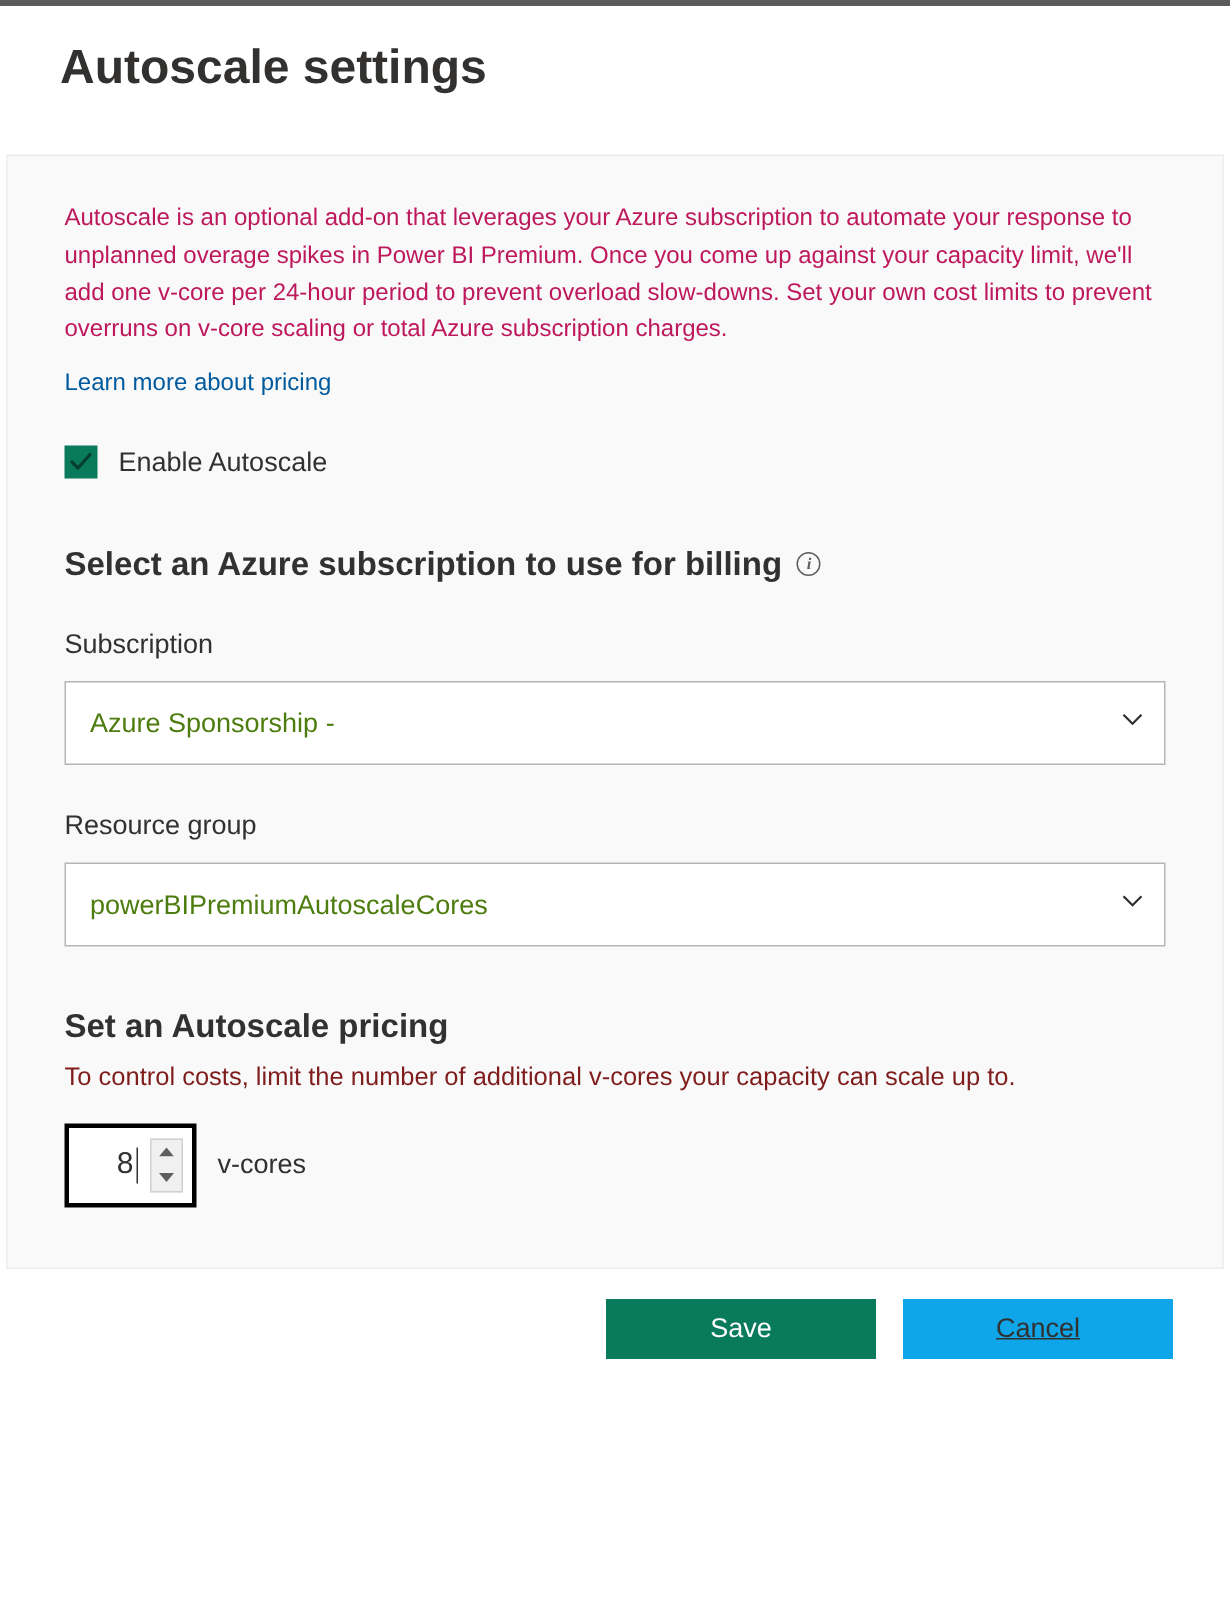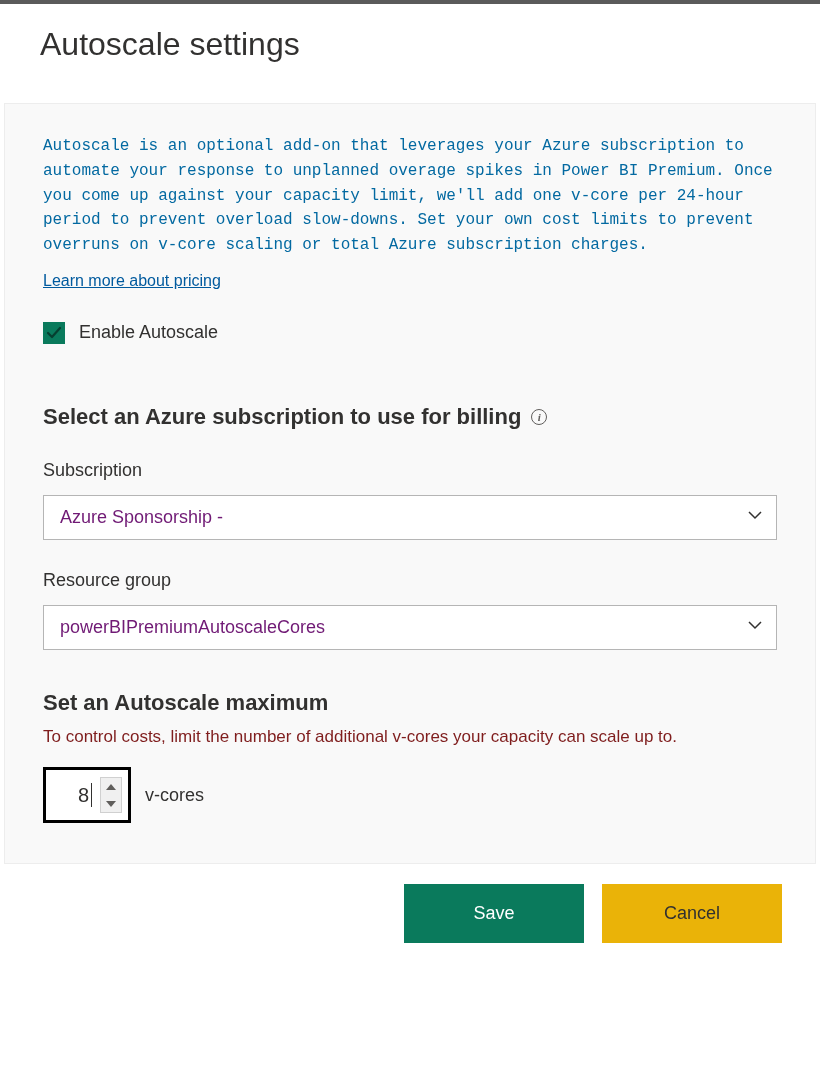--- a/index.html
+++ b/index.html
@@ -1,45 +1,45 @@
 <!DOCTYPE html>
 <html><head>
 <meta charset="utf-8">
 <style>
   * { box-sizing: border-box; margin: 0; padding: 0; }
   html, body { width: 820px; height: 1068px; font-family: "Segoe UI", Segoe, Arial, sans-serif; color:#323130; background:#ffffff; }
   .top-bar { height:4px; background:#5b5b5b; }
   .header { padding: 22px 40px 40px 40px; }
-  .header h1 { font-size: 32px; font-weight: 400; color:#323130; }
+  .header h1 { font-size: 32px; font-weight: 700; color:#323130; }
   .panel { margin: 0 4px; background:#f9f9f9; border:1px solid #ededed; padding: 30px 38px 40px 38px; }
-  .desc { font-size: 16px; line-height: 1.55; color:#0369a1;font-family:Liberation Mono, monospace; }
-  .link { display:inline-block; margin-top:14px; font-size:16px; color:#005a9e; text-decoration: underline; cursor:pointer; }
+  .desc { font-size: 16px; line-height: 1.55; color:#be185d; }
+  .link { display:inline-block; margin-top:14px; font-size:16px; color:#005a9e; cursor:pointer; }
   .enable-row { margin-top: 32px; display:flex; align-items:center; gap:14px; }
   .checkbox { width:22px; height:22px; background:#0a7a5c; display:flex; align-items:center; justify-content:center; cursor:pointer; }
   .checkbox svg { width:16px; height:16px; }
   .enable-label { font-size:18px; color:#323130; }
-  .section-title { margin-top: 60px; font-size:22px; font-weight:600; color:#323130; display:flex; align-items:center; gap:10px; }
+  .section-title { margin-top: 44px; font-size:22px; font-weight:600; color:#323130; display:flex; align-items:center; gap:10px; }
   .info-icon { width:16px; height:16px; border:1px solid #605e5c; border-radius:50%; display:inline-flex; align-items:center; justify-content:center; font-size:11px; color:#605e5c; font-style: italic; font-family: Georgia, serif; }
   .field-label { margin-top: 30px; font-size:18px; font-weight:400; color:#323130; }
   .select-wrap { position:relative; margin-top:14px; }
-  .select { width:100%; height:45px; border:1px solid #b5b5b5; background:#ffffff; padding:0 40px 0 16px; font-size:18px; color:#701a75; appearance:none; -webkit-appearance:none; cursor:pointer; }
+  .select { width:100%; height:56px; border:1px solid #b5b5b5; background:#ffffff; padding:0 40px 0 16px; font-size:18px; color:#4d7c0f; appearance:none; -webkit-appearance:none; cursor:pointer; }
   .chevron { position:absolute; right:14px; top:50%; transform:translateY(-50%); pointer-events:none; }
   .chevron svg { width:16px; height:16px; }
   .subdesc { margin-top:8px; font-size:17px; color:#7f1d1d; line-height:1.5; }
   .max-row { margin-top:18px; display:flex; align-items:center; gap:14px; }
   .spinner-wrap { border:3px solid #000000; width:88px; height:56px; display:flex; align-items:center; justify-content:space-between; padding:0 6px 0 10px; background:#ffffff; }
   .spinner-input { border:none; width:36px; font-size:20px; color:#323130; text-align:right; background:transparent; padding-right:2px; border-right:1px solid #323130; height:24px; }
   .spinner-btns { width:22px; height:36px; background:#f0f0f0; display:flex; flex-direction:column; border:1px solid #d0d0d0; }
   .spinner-btn { flex:1; display:flex; align-items:center; justify-content:center; cursor:pointer; }
   .spinner-btn svg { width:10px; height:6px; }
   .unit { font-size:18px; color:#323130;text-align:right; }
   .footer { padding: 20px 38px 14px 38px; display:flex; justify-content:flex-end; gap:18px; }
-  .btn { height:59px; min-width:180px; border:none; font-size:18px; cursor:pointer; }
+  .btn { height:40px; min-width:180px; border:none; font-size:18px; cursor:pointer; }
   .btn-primary { background:#0a7a5c; color:#ffffff; }
-  .btn-secondary { background:#eab308; color:#323130; }
+  .btn-secondary { background:#0ea5e9; color:#323130;text-decoration:underline; }
 </style>
 </head>
 <body>
 
 <div class="top-bar"></div>
 
 <div class="header">
   <h1>Autoscale settings</h1>
 </div>
 
@@ -79,21 +79,21 @@
     <select class="select">
       <option>powerBIPremiumAutoscaleCores</option>
     </select>
     <span class="chevron">
       <svg viewBox="0 0 16 16">
           <path d="M2 5 L8 11 L14 5" stroke="#323130" stroke-width="1.5" fill="none"></path>
         </svg>
     </span>
   </div>
 
-  <div class="section-title" style="margin-top:40px;">Set an Autoscale maximum</div>
+  <div class="section-title" style="margin-top:40px;">Set an Autoscale pricing</div>
   <p class="subdesc">To control costs, limit the number of additional v-cores your capacity can scale up to.</p>
 
   <div class="max-row">
     <div class="spinner-wrap">
       <input class="spinner-input" type="text" value="8" style="">
       <div class="spinner-btns">
         <div class="spinner-btn">
           <svg viewBox="0 0 10 6">
               <path d="M0 6 L5 0 L10 6 Z" fill="#605e5c"></path>
             </svg>

